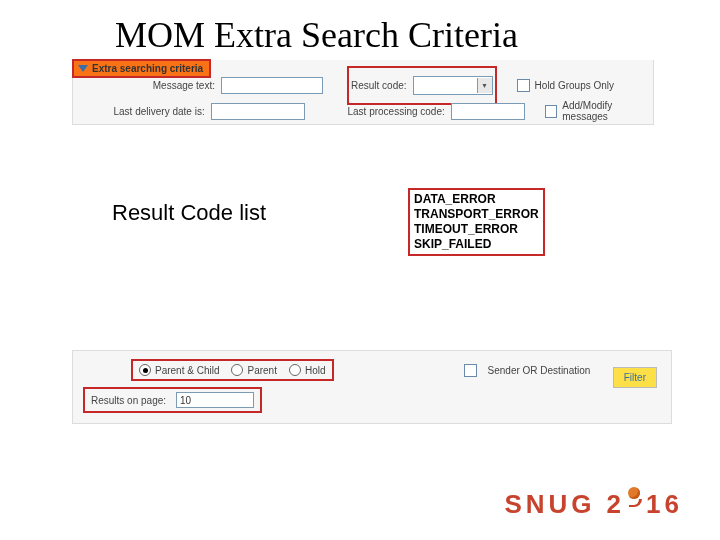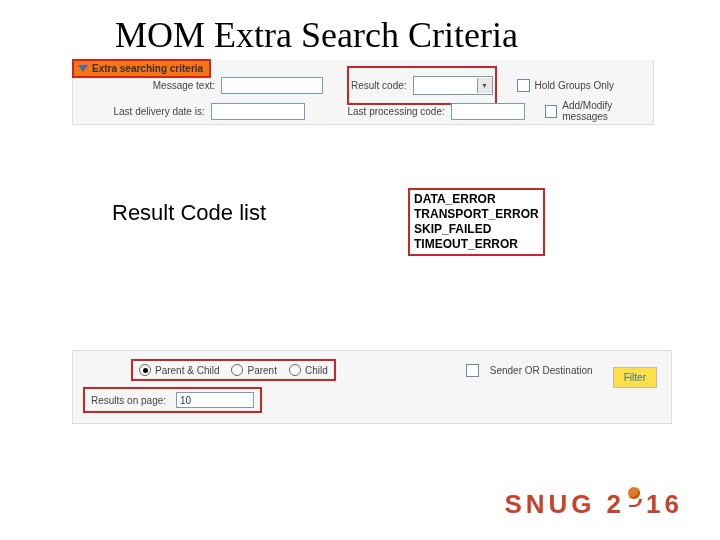--- a/index.html
+++ b/index.html
@@ -109,38 +109,38 @@
         <span class="ckb"></span>
         <span>Add/Modify messages</span>
       </span>
     </div>
   </div>
 
   <div class="callout-lab">Result Code list</div>
   <div class="callout-box">
     <div>DATA_ERROR</div>
     <div>TRANSPORT_ERROR</div>
+    <div>TIMEOUT_ERROR</div>
     <div>SKIP_FAILED</div>
-    <div>TIMEOUT_ERROR</div>
   </div>
 
   <div class="panel2">
     <div class="radio-row">
       <div class="radio-box">
         <span class="ropt">
           <span class="rad sel-on"></span>
           <span>Parent &amp; Child</span>
         </span>
         <span class="ropt">
           <span class="rad"></span>
           <span>Parent</span>
         </span>
         <span class="ropt">
           <span class="rad"></span>
-          <span>Child</span>
+          <span>Hold</span>
         </span>
       </div>
       <span class="sod">
         <span class="ckb"></span>
         <span>Sender OR Destination</span>
       </span>
     </div>
 
     <div class="rop-row">
       <div class="rop-box">

